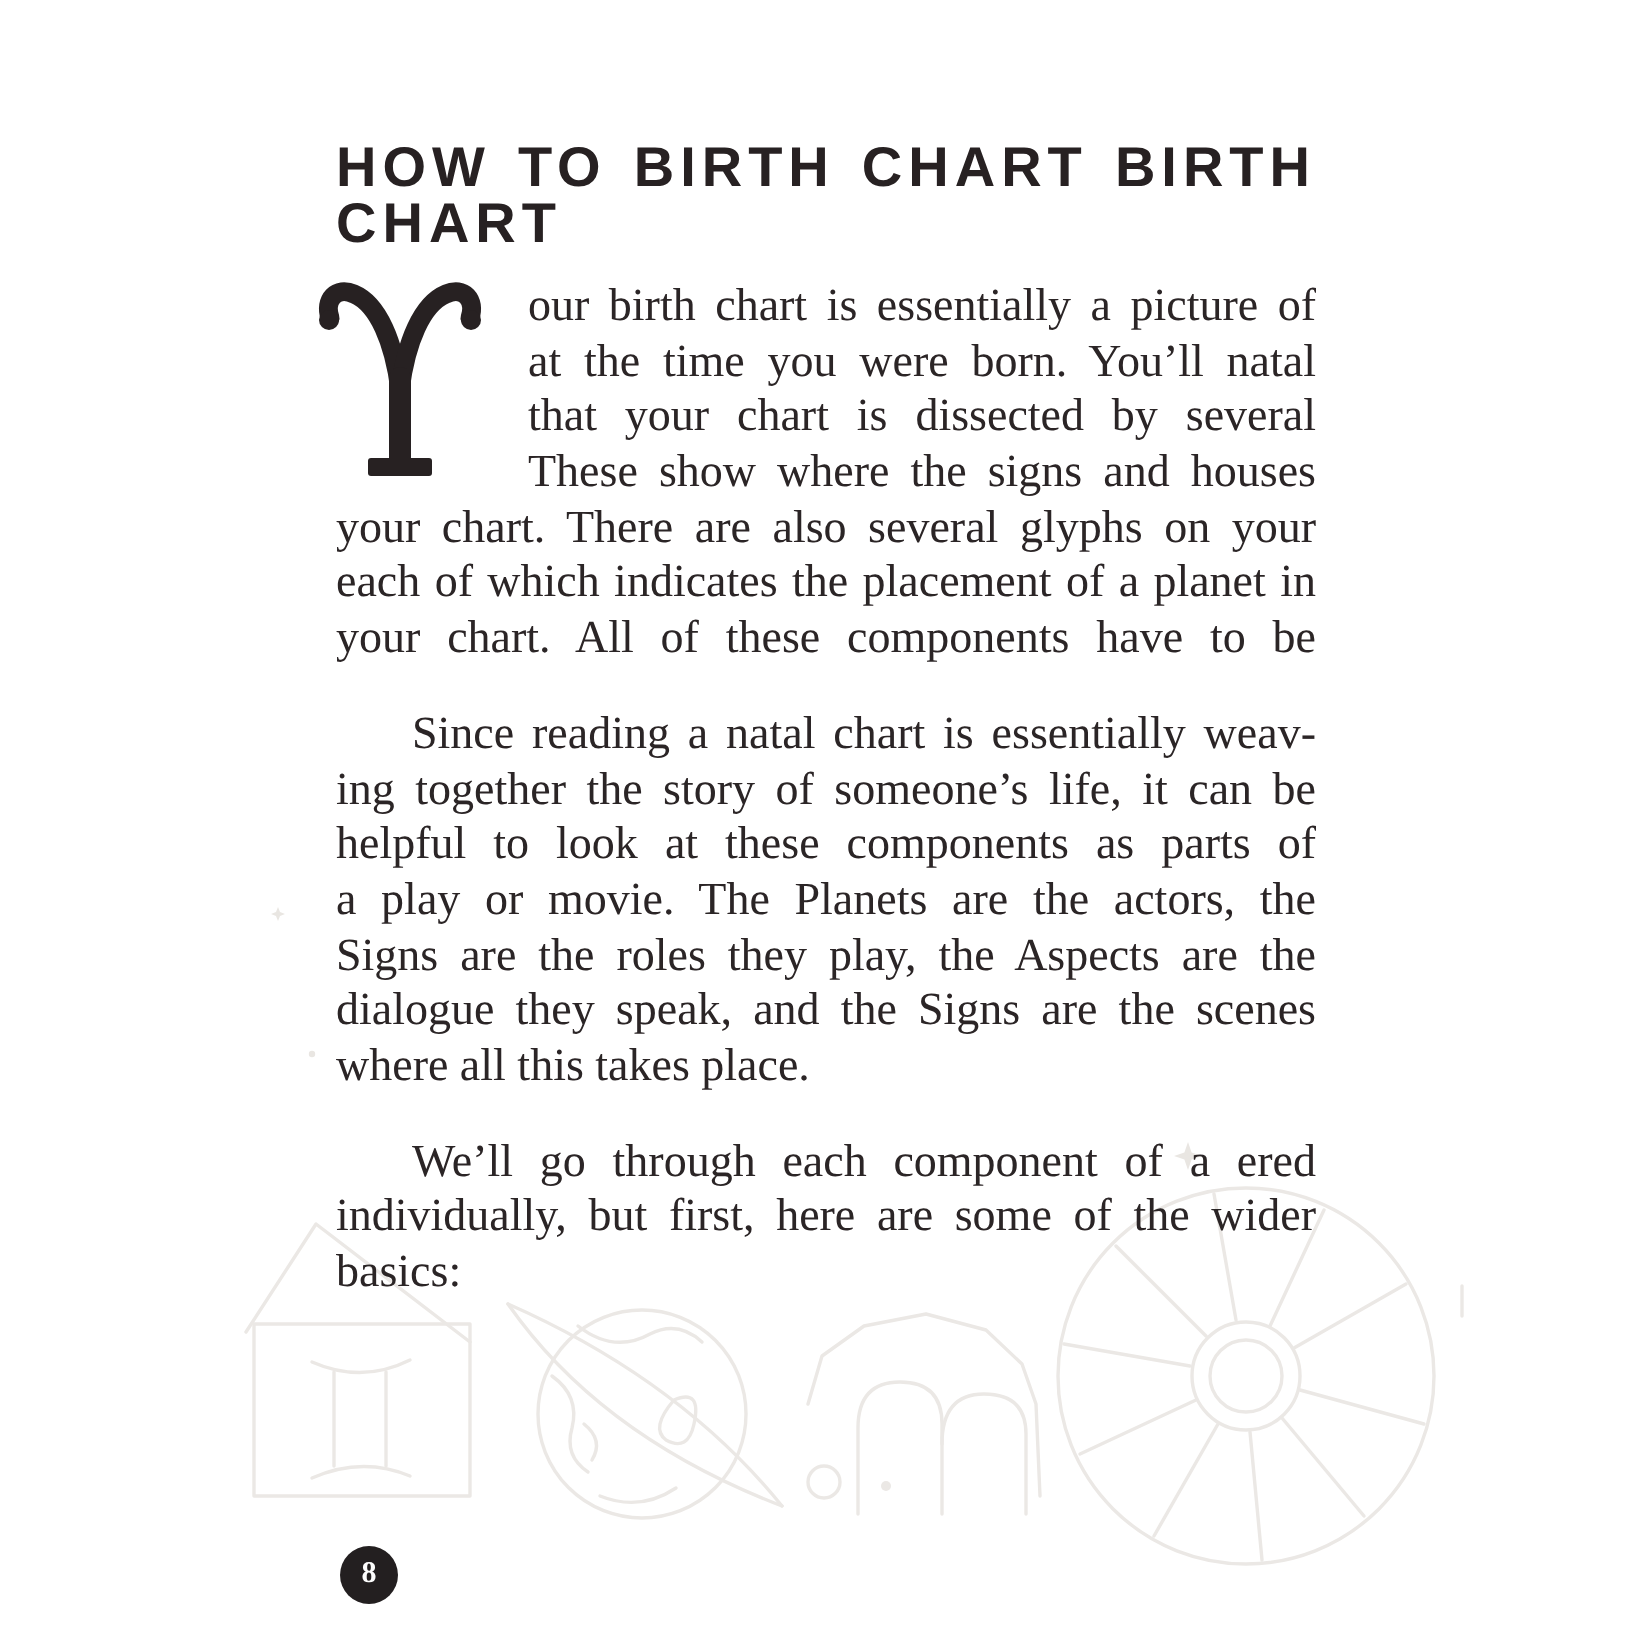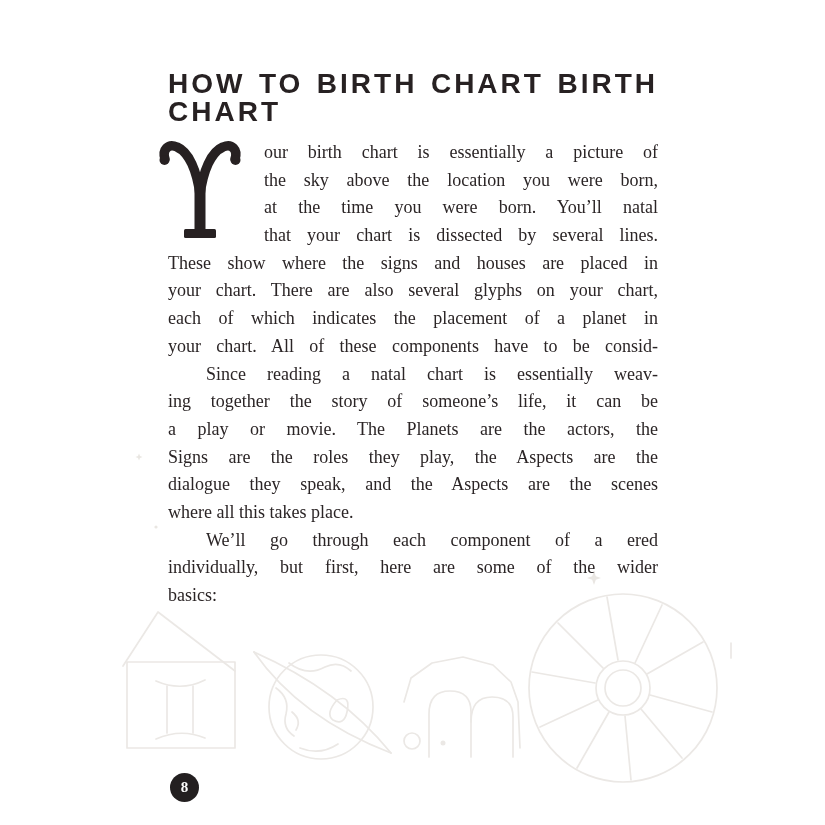--- a/index.html
+++ b/index.html
@@ -8,22 +8,22 @@
     font-family:"Liberation Serif",serif;color:#2b2526;
   }
   .doodles{position:absolute;left:0;top:0;}
   .column{position:absolute;left:168px;top:70px;width:490px;}
   .heading{
     font-family:"Liberation Sans",sans-serif;font-weight:700;font-size:28px;line-height:28px;
     color:#272122;letter-spacing:3px;margin:0 0 13px 0;
   }
   .h-line1{display:flex;justify-content:space-between;}
   .h-line1 span{display:inline-block;}
-  .para{font-size:18px;line-height:27.7px;}
-  .para.spaced{margin-top:0;}
+  .para{font-size:23px;line-height:27.7px;}
+  .para.spaced{margin-top:20px;}
   .line{height:27.7px;overflow:hidden;text-align:justify;text-align-last:justify;}
   .line.pl{text-align-last:left;}
   .line.ind{padding-left:38px;}
   .dropcap{float:left;width:110px;height:104px;margin-left:-14px;}
   .dropcap svg{display:block;margin-top:-2px;}
   .badge{
     position:absolute;left:170px;top:773px;width:29px;height:29px;border-radius:50%;
     background:#231f20;color:#fdfdfd;display:flex;align-items:center;justify-content:center;
     font-family:"Liberation Serif",serif;font-size:15px;font-weight:700;
   }
@@ -111,35 +111,35 @@
             <line x1="46" y1="52" x2="46" y2="94" stroke-width="11"></line>
           </g>
           <g fill="#272122" stroke="none">
             <circle cx="10.5" cy="23" r="5"></circle>
             <circle cx="81.5" cy="23" r="5"></circle>
             <rect x="30" y="92" width="32" height="9" rx="1.5"></rect>
           </g>
         </svg>
       </div>
       <div class="line">our birth chart is essentially a picture of</div>
-      <div class="line">the sky above the location you were born,</div>
       <div class="line">at the time you were born. You’ll natal</div>
       <div class="line">that your chart is dissected by several lines.</div>
       <div class="line">These show where the signs and houses are placed in</div>
       <div class="line">your chart. There are also several glyphs on your chart,</div>
       <div class="line">each of  which indicates the placement of  a planet in</div>
       <div class="line">your chart. All of  these components have to be consid-</div>
     </div>
 
     <div class="para p2 spaced">
       <div class="line ind">Since reading a natal chart is essentially weav-</div>
       <div class="line">ing together the story of  someone’s life, it can be</div>
+      <div class="line">helpful to look at these components as parts of</div>
       <div class="line">a play or movie. The Planets are the actors, the</div>
       <div class="line">Signs are the roles they play, the Aspects are the</div>
-      <div class="line">dialogue they speak, and the Aspects are the scenes</div>
+      <div class="line">dialogue they speak, and the Signs are the scenes</div>
       <div class="line pl">where all this takes place.</div>
     </div>
 
     <div class="para p3 spaced">
       <div class="line ind">We’ll go through each component of  a ered</div>
       <div class="line">individually, but first, here are some of  the wider</div>
       <div class="line pl">basics:</div>
     </div>
 
   </div>

